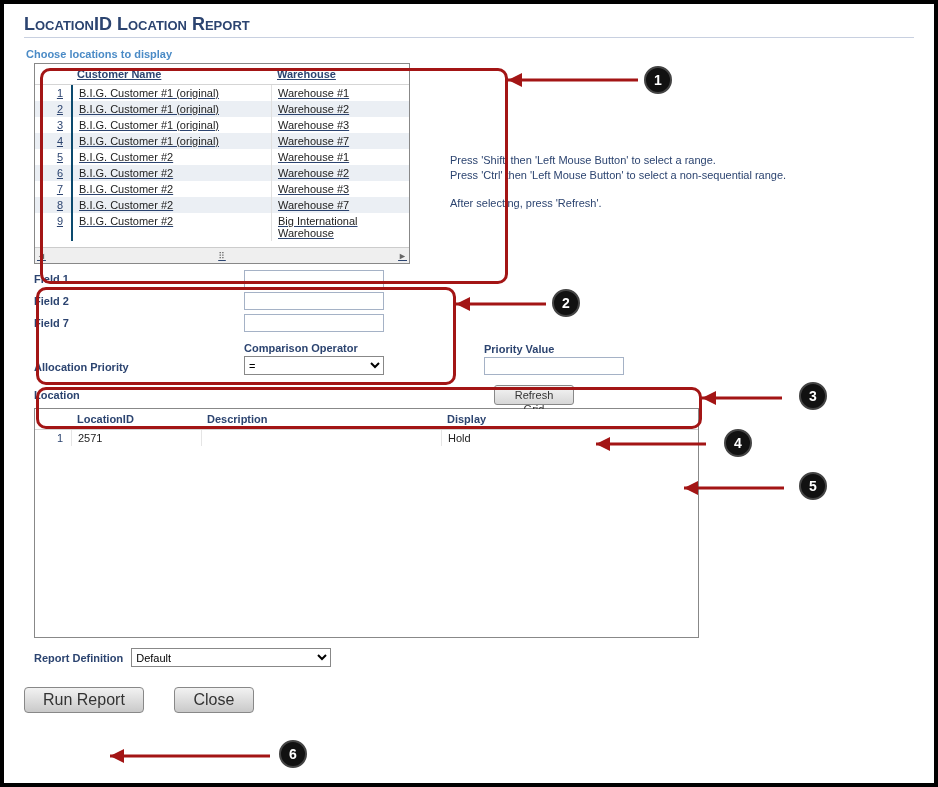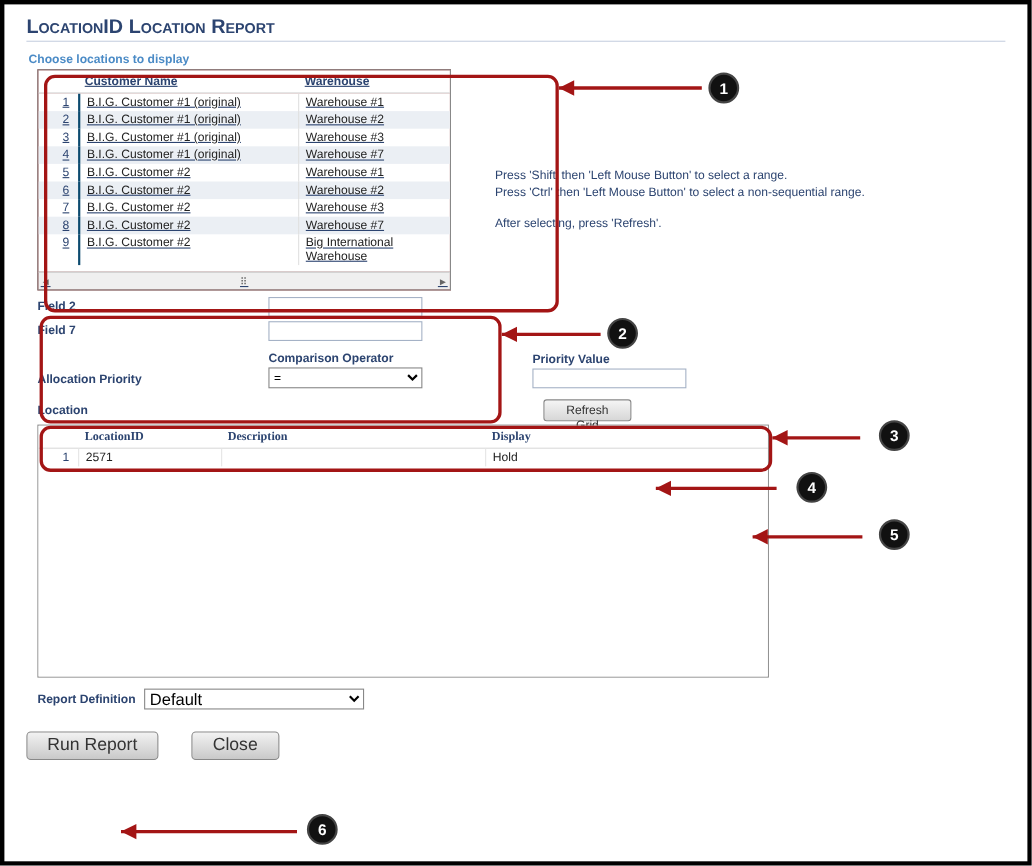--- a/index.html
+++ b/index.html
@@ -191,21 +191,20 @@
   .grid2-head {
     display: flex;
     border-bottom: 1px solid #d5d5d5;
     background: #fff;
   }
   .grid2-head div {
     font-weight: bold;
     color: #2c4470;
     padding: 4px 6px;
     font-size: 11px;
-    font-family: Liberation Serif, serif;
   }
   .g2-idx { width: 36px; }
   .g2-lid { width: 130px; }
   .g2-desc { width: 240px; }
   .g2-disp { flex: 1; }
   .grid2-body { flex: 1; background: #fff; }
   .grid2-row {
     display: flex;
     font-size: 11px;
     color: #222;
@@ -225,21 +224,21 @@
   .rd-row label {
     font-weight: bold;
     color: #2c4470;
     font-size: 11px;
     margin-right: 8px;
   }
   .rd-select {
     width: 200px;
     height: 19px;
     border: 1px solid #888;
-    font-size: 15px;
+    font-size: 11px;
     background: #fff;
   }
   .footer-btns {
     margin-top: 20px;
     margin-left: 0;
     display: flex;
     gap: 30px;
   }
   .btn-wide {
     background: linear-gradient(#f2f2f2, #c9c9c9);
@@ -353,20 +352,24 @@
       <div class="instructions">
         <p>Press 'Shift' then 'Left Mouse Button' to select a range.</p>
         <p style="margin-top:-12px;">Press 'Ctrl' then 'Left Mouse Button' to select a non-sequential range.</p>
         <p>After selecting, press 'Refresh'.</p>
       </div>
     </div>
   </div>
 
   <div class="fields-area">
     <div class="field-row">
+      <label>Field 1</label>
+      <input type="text" style="">
+    </div>
+    <div class="field-row">
       <label>Field 2</label>
       <input type="text" style="">
     </div>
     <div class="field-row">
       <label>Field 7</label>
       <input type="text" style="">
     </div>
   </div>
 
   <div class="ap-row">

